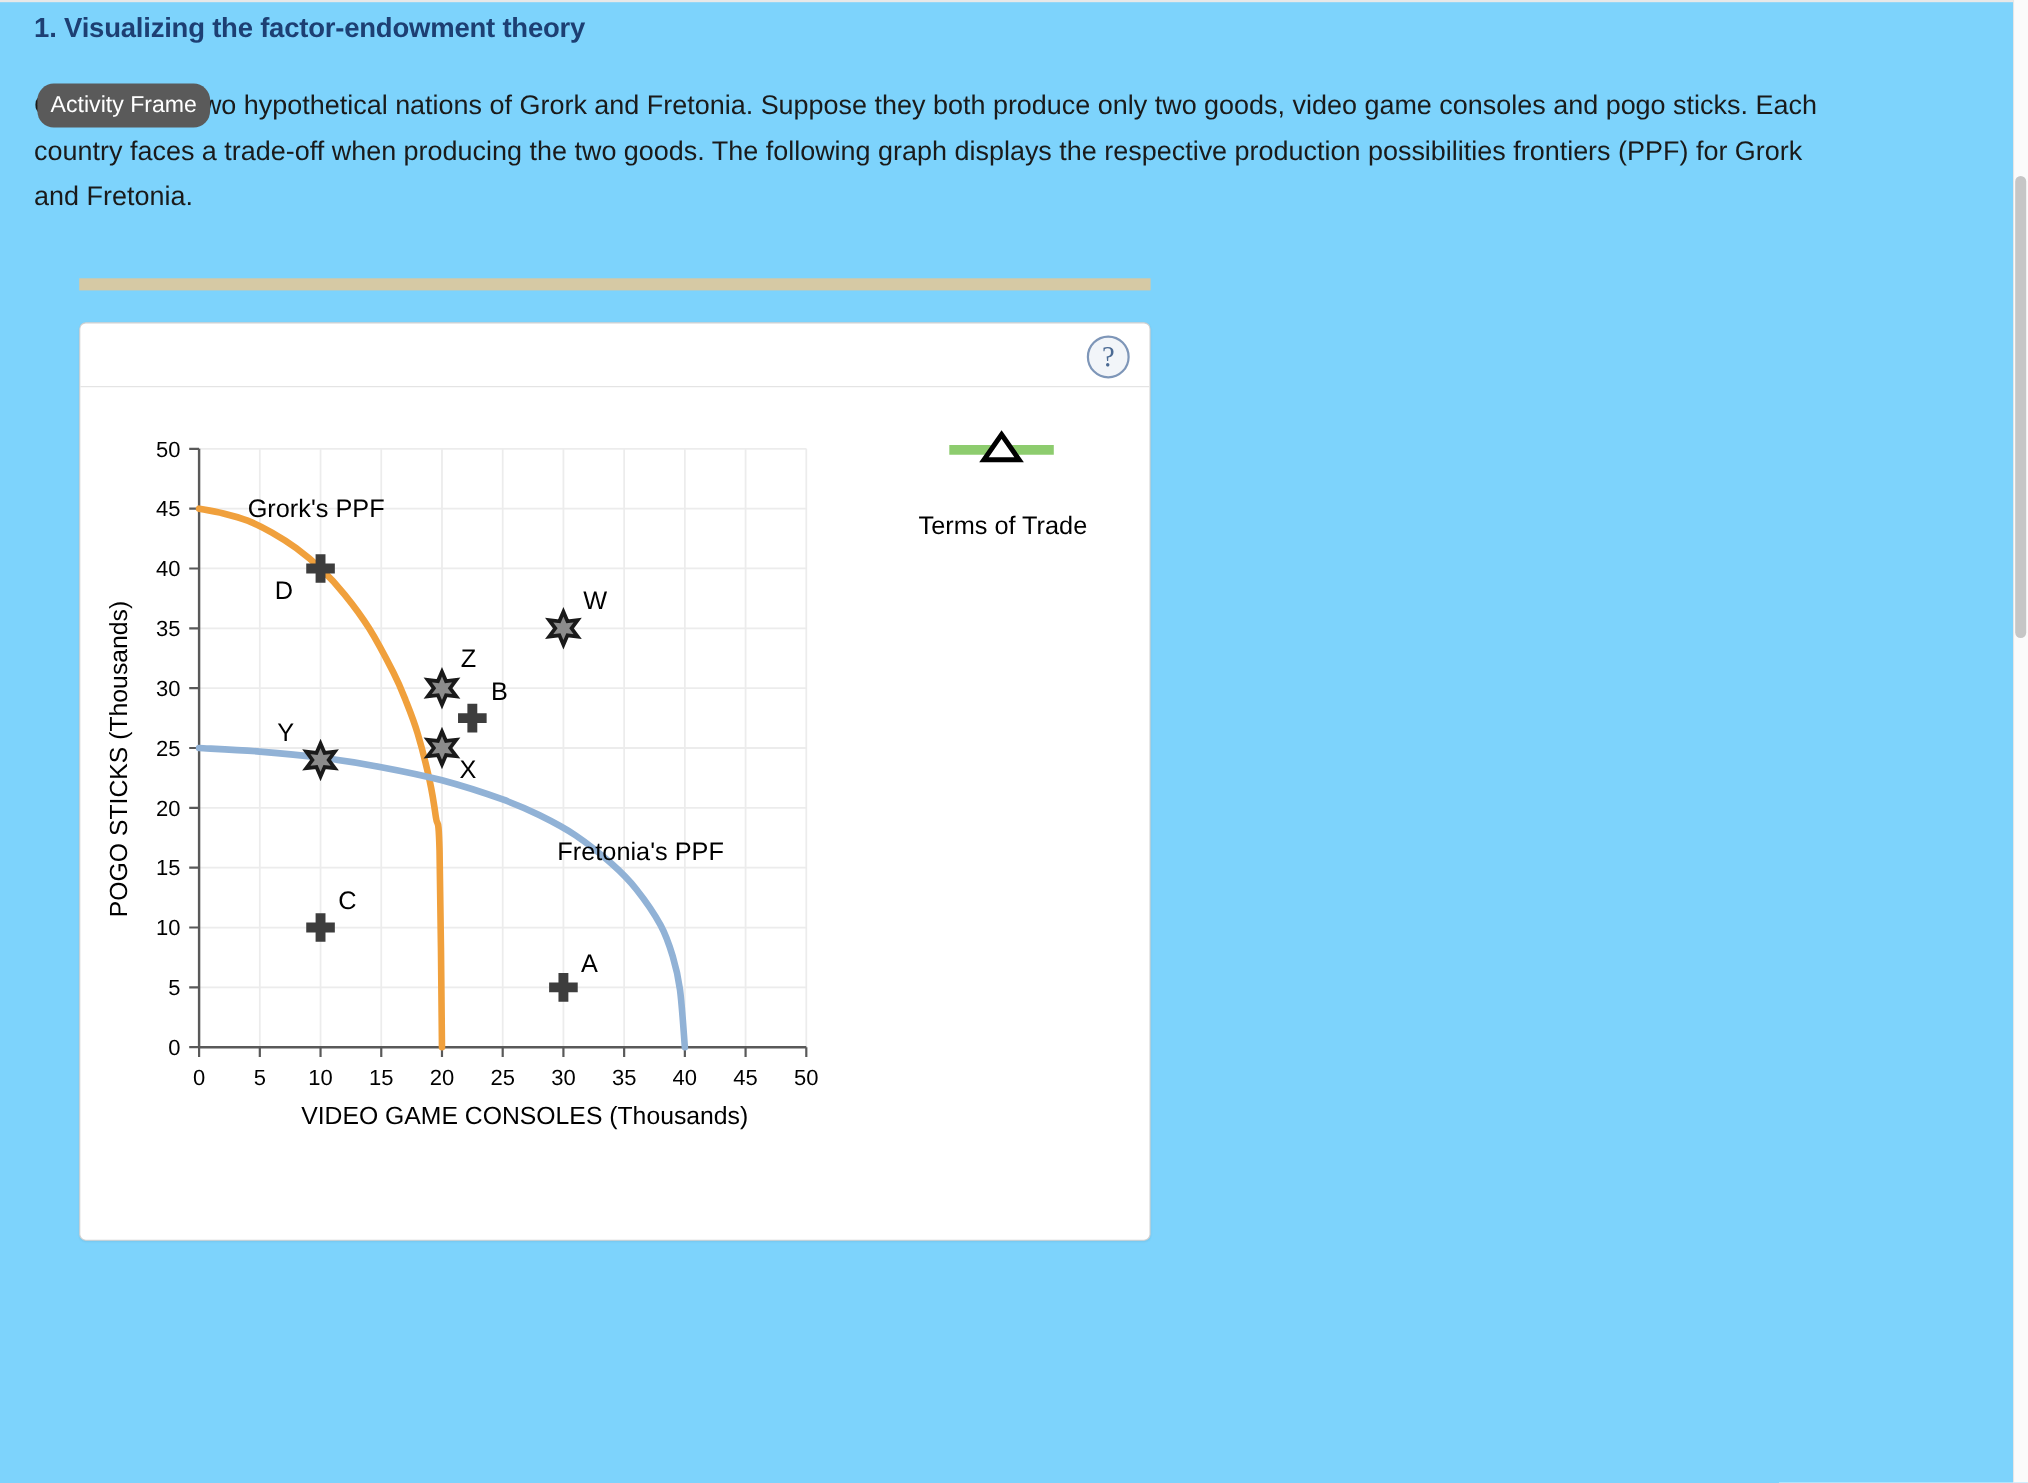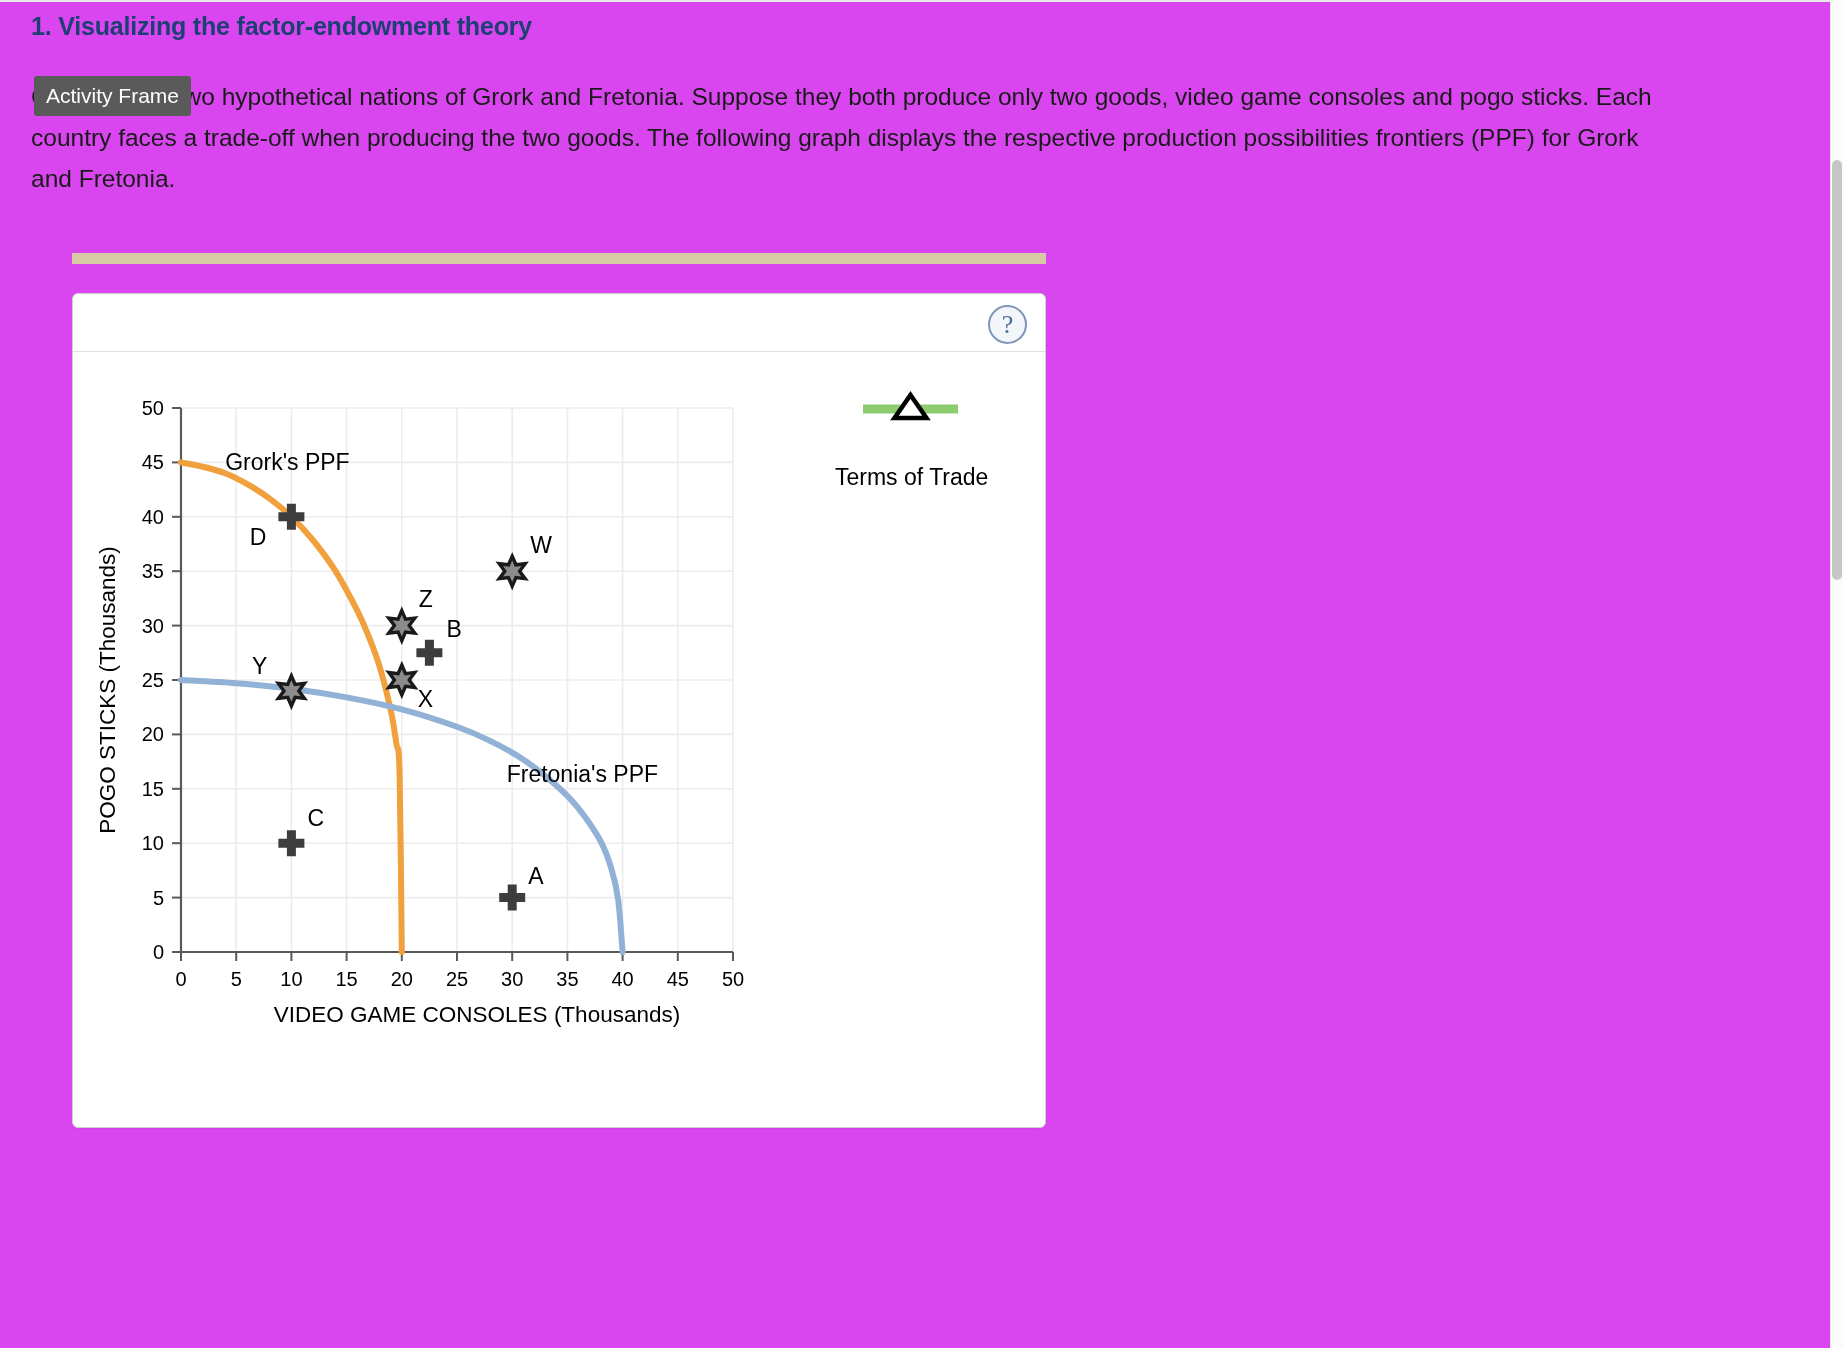--- a/index.html
+++ b/index.html
@@ -7,21 +7,21 @@
   html, body {
     margin: 0; padding: 0;
     width: 1844px; height: 1348px;
     background: #ffffff;
     font-family: "Liberation Sans", sans-serif;
     overflow: hidden;
   }
   #page {
     position: relative;
     width: 1844px; height: 1348px;
-    background: #d946ef;
+    background: #7dd3fc;
     overflow: hidden;
   }
 
   
   .top-rule {
     position: absolute; left: 0; top: 0; width: 1832px; height: 2px;
     background: #e8e8e8;
   }
 
   
@@ -50,21 +50,21 @@
     white-space: nowrap;
   }
   .q-body .line { display: block; white-space: nowrap; }
 
   
   .tooltip {
     position: absolute; left: 34px; top: 76px;
     background: #5a5a5a; color: #ffffff;
     font-size: 21px; line-height: 21px;
     padding: 9px 12px 10px 12px;
-    border-radius: 3px;
+    border-radius: 15px;
     white-space: nowrap;
     z-index: 20;
   }
 
   
   .tan-bar {
     position: absolute; left: 72px; top: 253px;
     width: 974px; height: 11px;
     background: #d6c9a4;
   }

